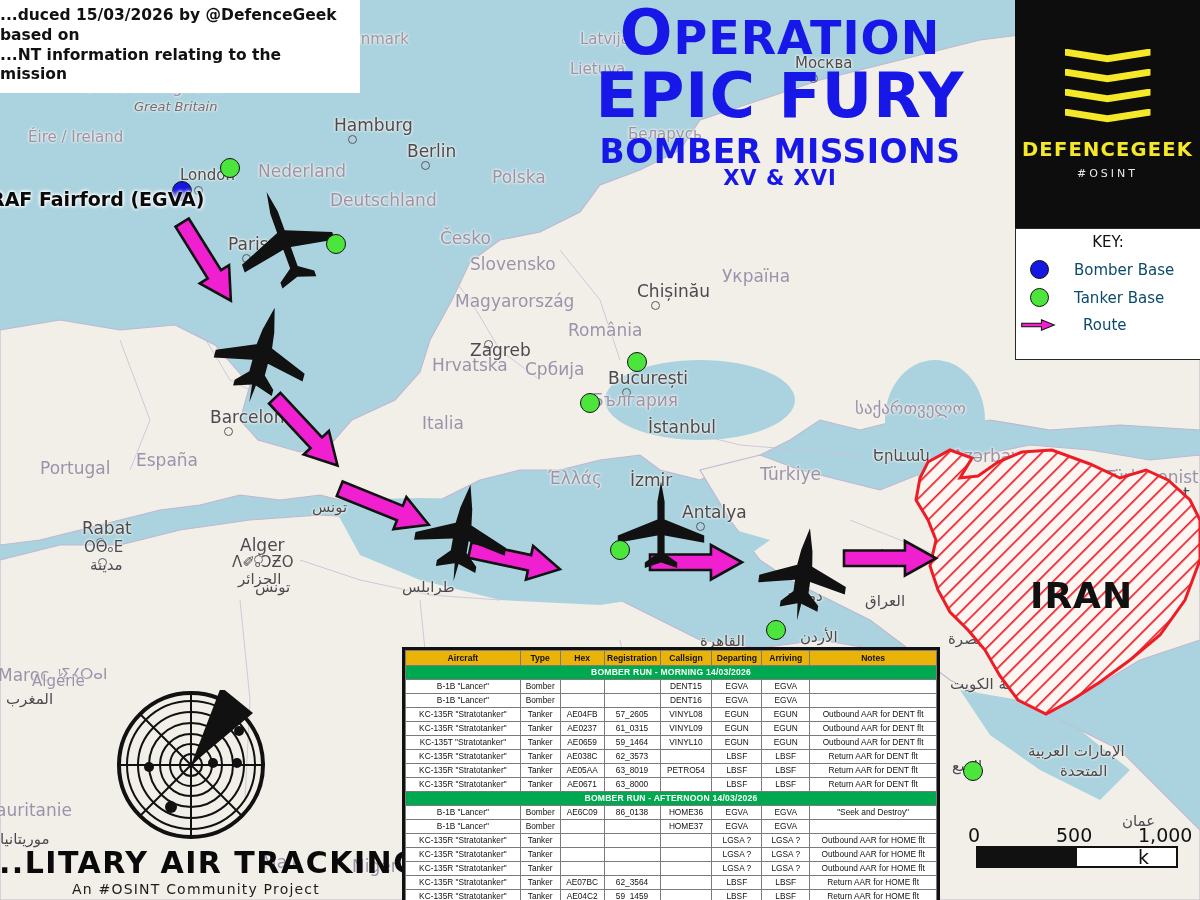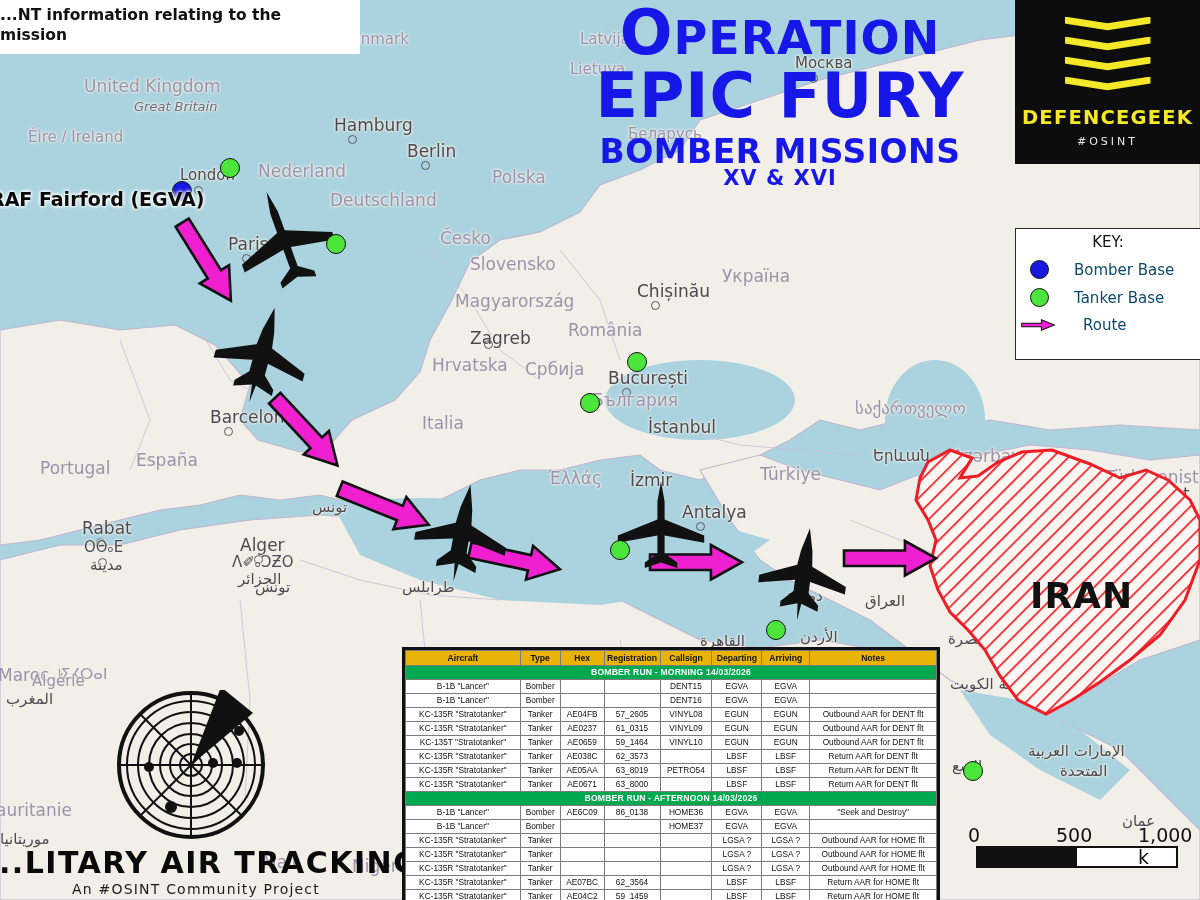--- a/index.html
+++ b/index.html
@@ -24,21 +24,21 @@
 
   #title{position:absolute;left:520px;top:4px;width:520px;text-align:center;z-index:35;
     color:#1718e8;font-weight:bold;line-height:0.95;}
   #title .l1{font-size:62px;letter-spacing:1px;}
   #title .l1 .sc{font-size:46px;}
   #title .l2{font-size:62px;letter-spacing:1px;margin-top:4px;}
   #title .l3{font-size:33px;letter-spacing:0.5px;margin-top:10px;}
   #title .l4{font-size:21px;letter-spacing:1px;margin-top:2px;}
 
   
-  #logo{position:absolute;right:0;top:0;width:185px;height:164px;background:#0d0d0d;z-index:40;
+  #logo{position:absolute;right:0;top:0;width:185px;height:228px;background:#0d0d0d;z-index:40;
     display:flex;flex-direction:column;align-items:center;justify-content:center;}
   .chev{width:86px;height:15px;margin-bottom:5px;background:#f4e828;
     clip-path:polygon(0 0,50% 45%,100% 0,100% 46%,50% 92%,0 46%);}
   #logo .brand{color:#f4e828;font-size:19.5px;font-weight:bold;letter-spacing:1.2px;margin-top:9px;}
   #logo .sub{color:#e9e9e9;font-size:11px;letter-spacing:3px;margin-top:6px;}
 
   
   #key{position:absolute;right:0;top:228px;width:185px;height:132px;background:#fff;
     border:1px solid #2a2a2a;border-right:none;box-sizing:border-box;z-index:40;padding-top:4px;}
   #key .ktitle{text-align:center;font-size:15px;color:#111;}
@@ -147,21 +147,21 @@
         <div class="maplabel city big" style="left: 407px; top: 141px;">Berlin</div>
         <div class="citydot" style="left: 421px; top: 161px;"></div>
         <div class="maplabel big" style="left: 258px; top: 161px;">Nederland</div>
         <div class="maplabel big" style="left: 330px; top: 190px;">Deutschland</div>
         <div class="maplabel big" style="left: 492px; top: 167px;">Polska</div>
         <div class="maplabel big" style="left: 440px; top: 228px;">Česko</div>
         <div class="maplabel city big" style="left: 228px; top: 234px;">Paris</div>
         <div class="citydot" style="left: 242px; top: 254px;"></div>
         <div class="maplabel big" style="left: 470px; top: 254px;">Slovensko</div>
         <div class="maplabel big" style="left: 455px; top: 291px;">Magyarország</div>
-        <div class="maplabel city big" style="left: 470px; top: 328px; text-align: right;">Zagreb</div>
+        <div class="maplabel city big" style="left: 470px; top: 340px; text-align: right;">Zagreb</div>
         <div class="citydot" style="left: 484px; top: 340px;"></div>
         <div class="maplabel big" style="left: 432px; top: 355px;">Hrvatska</div>
         <div class="maplabel big" style="left: 525px; top: 359px;">Србија</div>
         <div class="maplabel big" style="left: 568px; top: 320px;">România</div>
         <div class="maplabel city big" style="left: 637px; top: 281px;">Chișinău</div>
         <div class="citydot" style="left: 651px; top: 301px;"></div>
         <div class="maplabel big" style="left: 722px; top: 266px;">Україна</div>
         <div class="maplabel city" style="left: 795px; top: 54px;">Москва</div>
         <div class="citydot" style="left: 809px; top: 74px;"></div>
         <div class="maplabel " style="left: 580px; top: 30px;">Latvija</div>
@@ -285,20 +285,21 @@
       <div class="base" title="Romania tanker base" style="left: 627px; top: 352px; background: rgb(76, 229, 60);"></div>
       <div class="base" title="LBSF Bulgaria tanker base" style="left: 580px; top: 393px; background: rgb(76, 229, 60);"></div>
       <div class="base" title="LGSA Crete tanker base" style="left: 610px; top: 540px; background: rgb(76, 229, 60);"></div>
       <div class="base" title="Jordan tanker base" style="left: 766px; top: 620px; background: rgb(76, 229, 60);"></div>
       <div class="base" title="Saudi Arabia tanker base" style="left: 963px; top: 761px; background: rgb(76, 229, 60);"></div>
     </div>
 
   <div id="fairfordLabel">RAF Fairford (EGVA)</div>
 
   <div id="credit">
+    <div>...duced 15/03/2026 by @DefenceGeek based on</div>
     <div>...NT information relating to the mission</div>
   </div>
 
   <div id="title">
     <div class="l1"><span>O</span><span class="sc">PERATION</span></div>
     <div class="l2">EPIC FURY</div>
     <div class="l3">BOMBER MISSIONS</div>
     <div class="l4">XV &amp; XVI</div>
   </div>
 

